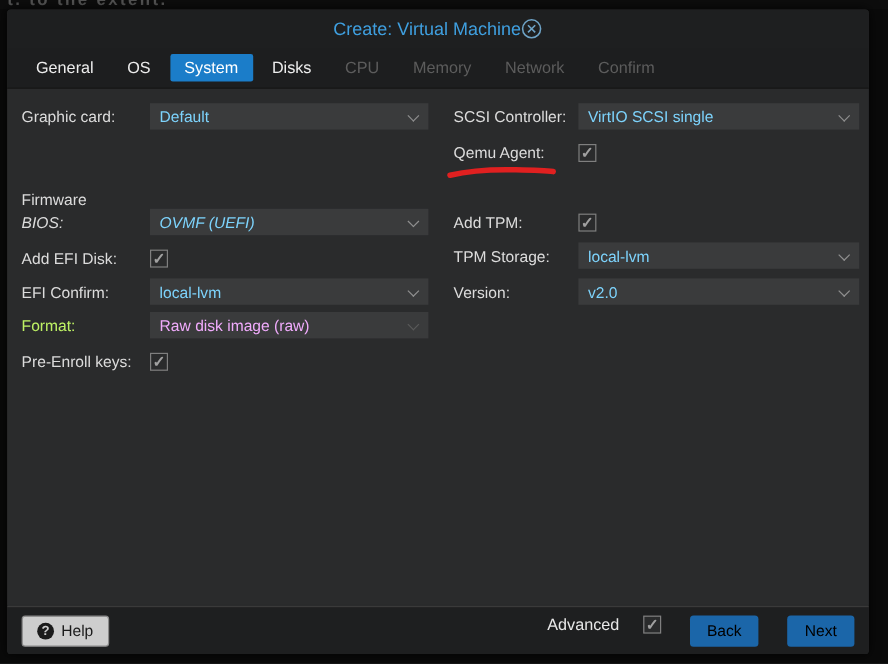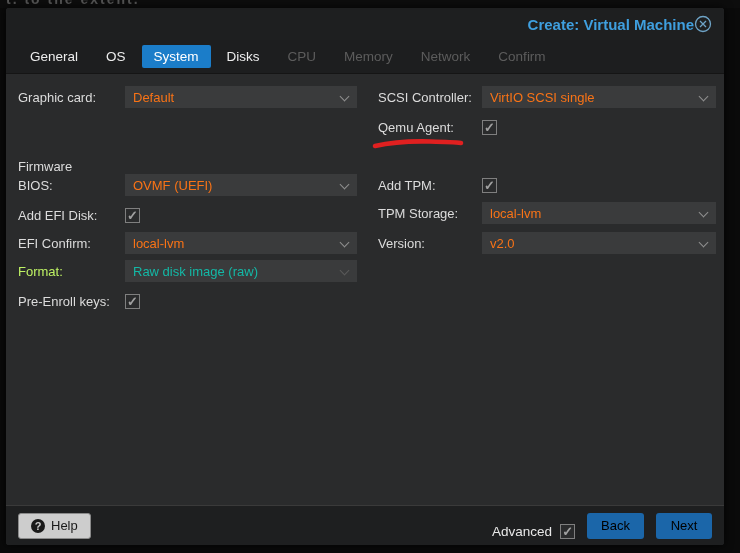--- a/index.html
+++ b/index.html
@@ -23,23 +23,22 @@
   }
   
   .dialog {
     position:absolute; left:6px; top:8px; width:718px; height:537px;
     background:#2a2b2c; border-radius:3px;
     box-shadow:0 0 10px rgba(0,0,0,.8);
     overflow:hidden;
   }
   .dlg-header {
     height:32px; background:#1e1f20;
-    display:flex; align-items:center; justify-content:flex-end;
+    display:flex; align-items:center; justify-content:center;
     padding:0 12px;
-    font-weight:bold;
   }
   .dlg-title { color:#3f9fdf; font-size:15px; }
   .close-btn { width:18px; height:18px; cursor:pointer; display:flex; }
   
   .tabbar {
     height:34px; background:#1d1e1f; border-bottom:1px solid #151515;
     display:flex; align-items:center; gap:4px; padding:0 12px;
   }
   .tab {
     font-size:13.5px; color:#ededed; padding:4px 12px; border-radius:2px;
@@ -49,32 +48,32 @@
   .tab.disabled { color:#5c5c5c; cursor:default; }
   
   .dlg-body { position:relative; height:430px; background:#2a2b2c; }
   .row { position:absolute; height:22px; display:flex; align-items:center; }
   .row .lbl { position:absolute; left:0; font-size:13px; color:#dcdcdc; white-space:nowrap; }
   .row.disabled .lbl { color:#bef264; }
   .col-left .lbl { left:12px; }
   .field {
     position:absolute; height:22px; background:#3a3b3c;
     display:flex; align-items:center; padding:0 22px 0 8px;
-    font-size:13px; color:#f97316; cursor:pointer;
+    font-size:13px; color:#7dd3fc; cursor:pointer;
   }
   .col-left .field { left:119px; width:232px; }
   .col-right .lbl { left:372px; }
   .col-right .field { left:476px; width:234px; }
   .field::after {
     content:""; position:absolute; right:9px; top:7px;
     width:6px; height:6px;
     border-right:1.5px solid #8f8f8f; border-bottom:1.5px solid #8f8f8f;
     transform:rotate(45deg);
   }
-  .row.disabled .field { color:#14b8a6; }
+  .row.disabled .field { color:#f0abfc; }
   .row.disabled .field::after { border-color:#5a5a5a; }
   .heading { position:absolute; left:12px; font-size:13px; color:#dcdcdc; }
   
   .cb {
     position:absolute; width:15px; height:15px;
     border:1px solid #7f7f7f; background:#2a2b2c;
     display:flex; align-items:center; justify-content:center; cursor:pointer;
   }
   .col-left .cb { left:119px; }
   .col-right .cb { left:476px; }
@@ -92,21 +91,21 @@
   .help-btn {
     display:flex; align-items:center; gap:6px;
     background:#cdcdcd; border:1px solid #8a8a8a; border-radius:3px;
     height:26px; padding:0 12px; color:#1a1a1a; font-size:13px; cursor:pointer;
   }
   .help-icon {
     width:14px; height:14px; border-radius:50%; background:#1a1a1a;
     color:#cdcdcd; font-size:11px; font-weight:bold;
     display:flex; align-items:center; justify-content:center;
   }
-  .footer-right { margin-left:auto; display:flex; align-items:flex-end; gap:8px; }
+  .footer-right { margin-left:auto; display:flex; align-items:flex-start; gap:20px; }
   .advanced-lbl { font-size:13.5px; color:#e8e8e8; }
   .footer-right .cb { position:static; }
   .btn-blue {
     background:#1b66a9; color:#000000; border:none; border-radius:3px;
     height:26px; min-width:56px; padding:0 14px; font-size:13px;
     font-family:"Liberation Sans", sans-serif; cursor:pointer; margin-left:4px;
   }
 </style>
 </head>
 <body>
@@ -138,21 +137,21 @@
     <span class="tab disabled">Confirm</span>
   </div>
 
   <div class="dlg-body">
 
     <div class="row col-left" style="top:12px; width:358px;">
       <span class="lbl">Graphic card:</span>
       <span class="field">Default</span>
     </div>
     <span class="heading" style="top:85px;">Firmware</span>
-    <div class="row col-left" style="top:100px; width:358px;">
+    <div class="row col-left" style="top:100px; width:358px;font-style:italic;">
       <span class="lbl">BIOS:</span>
       <span class="field">OVMF (UEFI)</span>
     </div>
     <div class="row col-left" style="top:130px; width:358px;">
       <span class="lbl">Add EFI Disk:</span>
       <span class="cb checked"></span>
     </div>
     <div class="row col-left" style="top:158px; width:358px;">
       <span class="lbl">EFI Confirm:</span>
       <span class="field">local-lvm</span>

